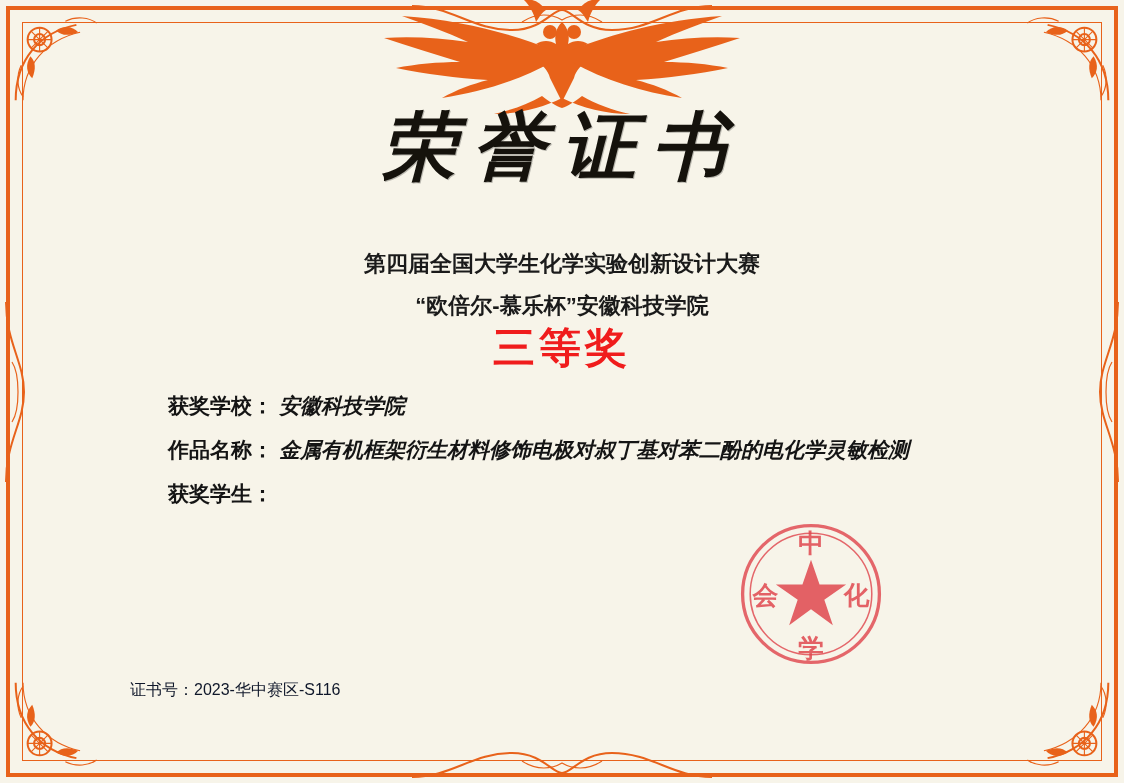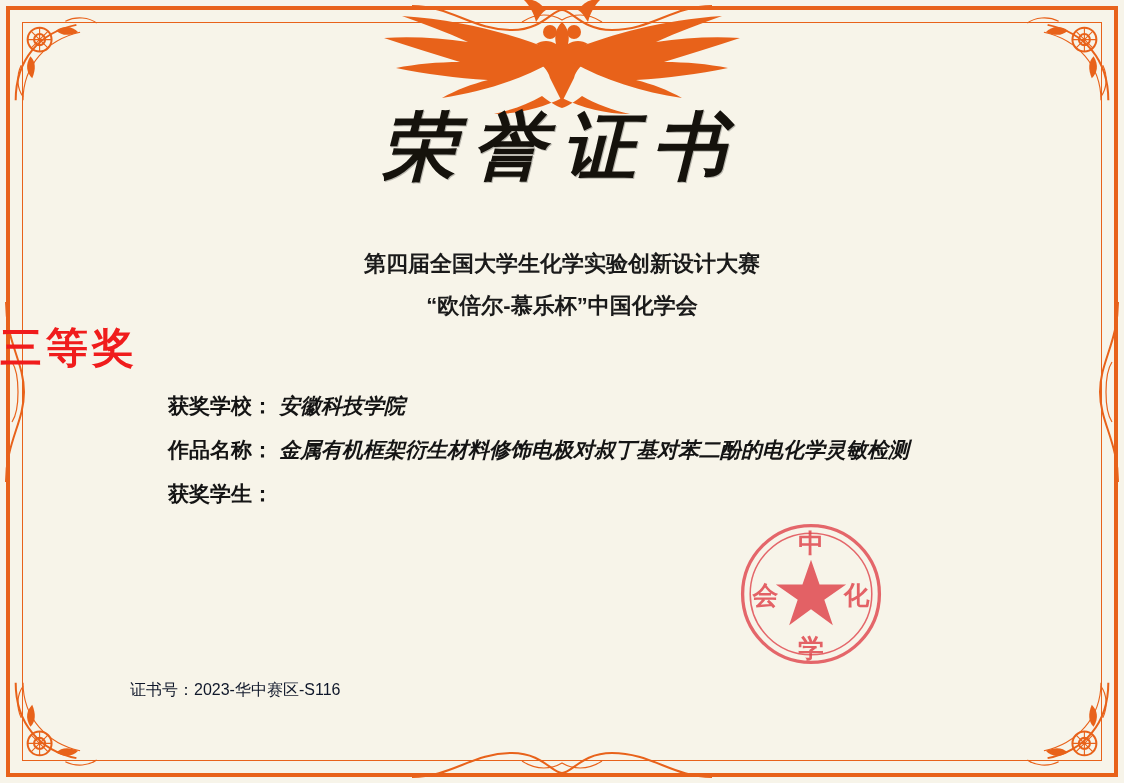--- a/index.html
+++ b/index.html
@@ -119,20 +119,21 @@
     margin-top: 11px;
   }
   .sub-line-1 { top: 238px; }
   .sub-line-2 { top: 280px; }
 
   .award-level {
     position: absolute;
     left: 0;
     top: 320px;
     width: 100%;
+    text-align: center;
     font-size: 42px;
     font-weight: bold;
     letter-spacing: 4px;
     color: #f01c1c;
   }
 
   .fields {
     position: absolute;
     left: 168px;
     top: 392px;
@@ -295,21 +296,21 @@
       <path d="M230 54 C270 38 320 24 380 20 C358 28 336 36 314 46 C342 42 370 40 398 42 C374 50 348 58 322 66 C344 66 366 68 386 72 C356 78 326 82 294 84 C310 88 326 94 340 102 C300 96 262 84 230 66 Z"></path>
       <path d="M200 100 C186 108 170 114 152 118 C176 118 200 112 220 102 C240 112 264 118 288 118 C270 114 254 108 240 100 C232 106 226 110 220 112 C214 110 208 106 200 100 Z"></path>
     </svg>
   </div>
 
   <div class="content">
 
     <div class="main-title">荣誉证书</div>
 
     <div class="sub-line sub-line-1">第四届全国大学生化学实验创新设计大赛</div>
-    <div class="sub-line sub-line-2">“欧倍尔-慕乐杯”中国化学会</div>
+    <div class="sub-line sub-line-2">“欧倍尔-慕乐杯”安徽科技学院</div>
 
     <div class="award-level">三等奖</div>
 
     <div class="fields">
       <div class="field-row">
         <span class="field-label">获奖学校：</span>
         <span class="field-value">安徽科技学院</span>
       </div>
       <div class="field-row">
         <span class="field-label">作品名称：</span>

